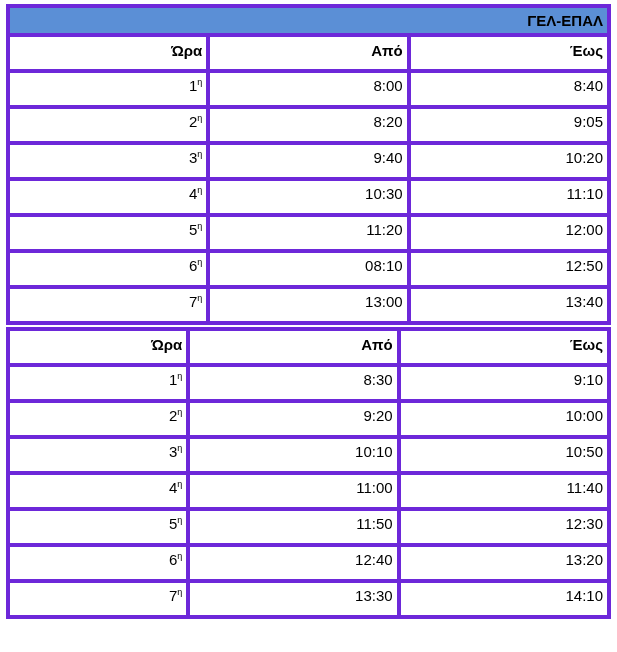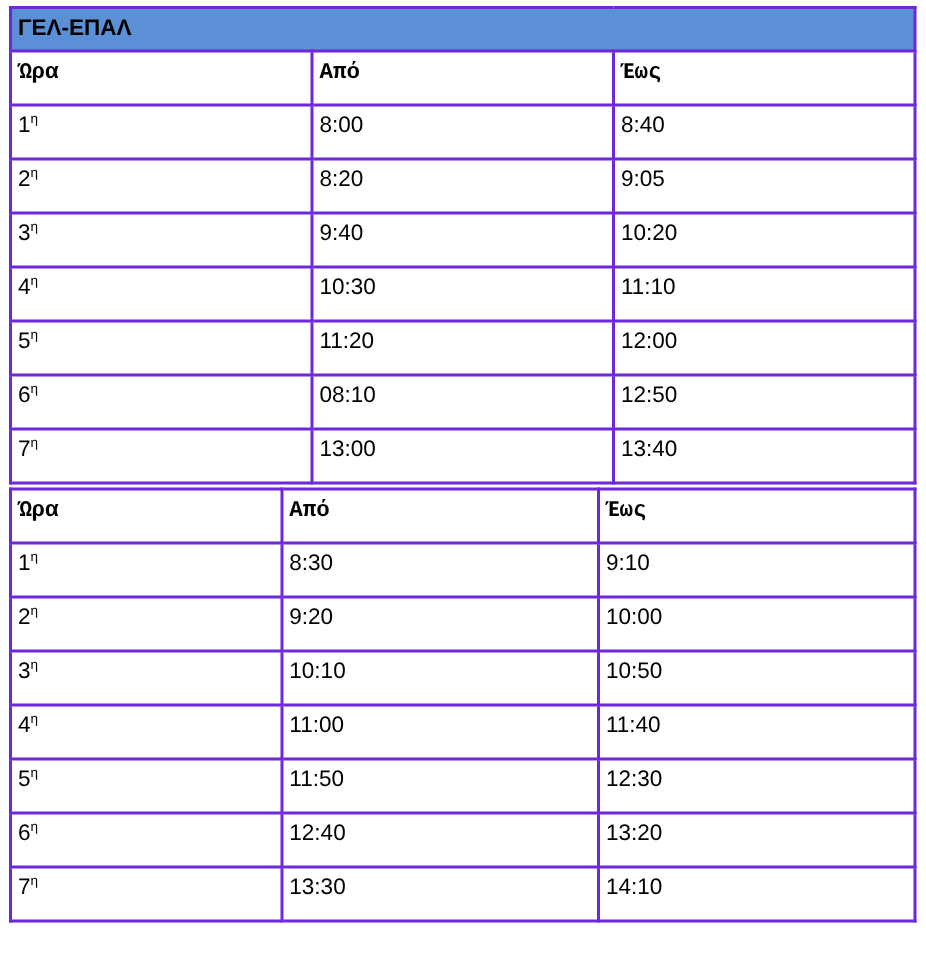--- a/index.html
+++ b/index.html
@@ -17,44 +17,43 @@
     background: #ffffff;
     overflow: hidden;
   }
   table.schedule {
     width: 605px;
     border-collapse: collapse;
     table-layout: fixed;
     margin-bottom: 2px;
   }
   table.schedule th, table.schedule td {
-    border: 2px solid #6d28d9;
+    border: 4px solid #6d28d9;
     box-sizing: border-box;
-    text-align: left;
+    text-align: right;
     vertical-align: top;
     padding: 3px 4px 0 4px;
     font-size: 15px;
     line-height: 1.2;
     overflow: hidden;
   }
   .col-hour { width: 30%; }
   .col-from { width: 35%; }
   .col-to   { width: 35%; }
   tr.title-row th {
     height: 29px;
     font-weight: bold;
     font-size: 15px;
     padding-top: 4px;
   }
   tr.header-row th {
     height: 36px;
     font-weight: bold;
     background: #ffffff;
     padding-top: 5px;
-    font-family: Liberation Mono, monospace;
   }
   tr.data-row td {
     height: 36px;
     font-weight: normal;
     padding-top: 4px;
   }
   td.cell-hour sup {
     font-size: 9px;
     line-height: 0;
     vertical-align: super;

